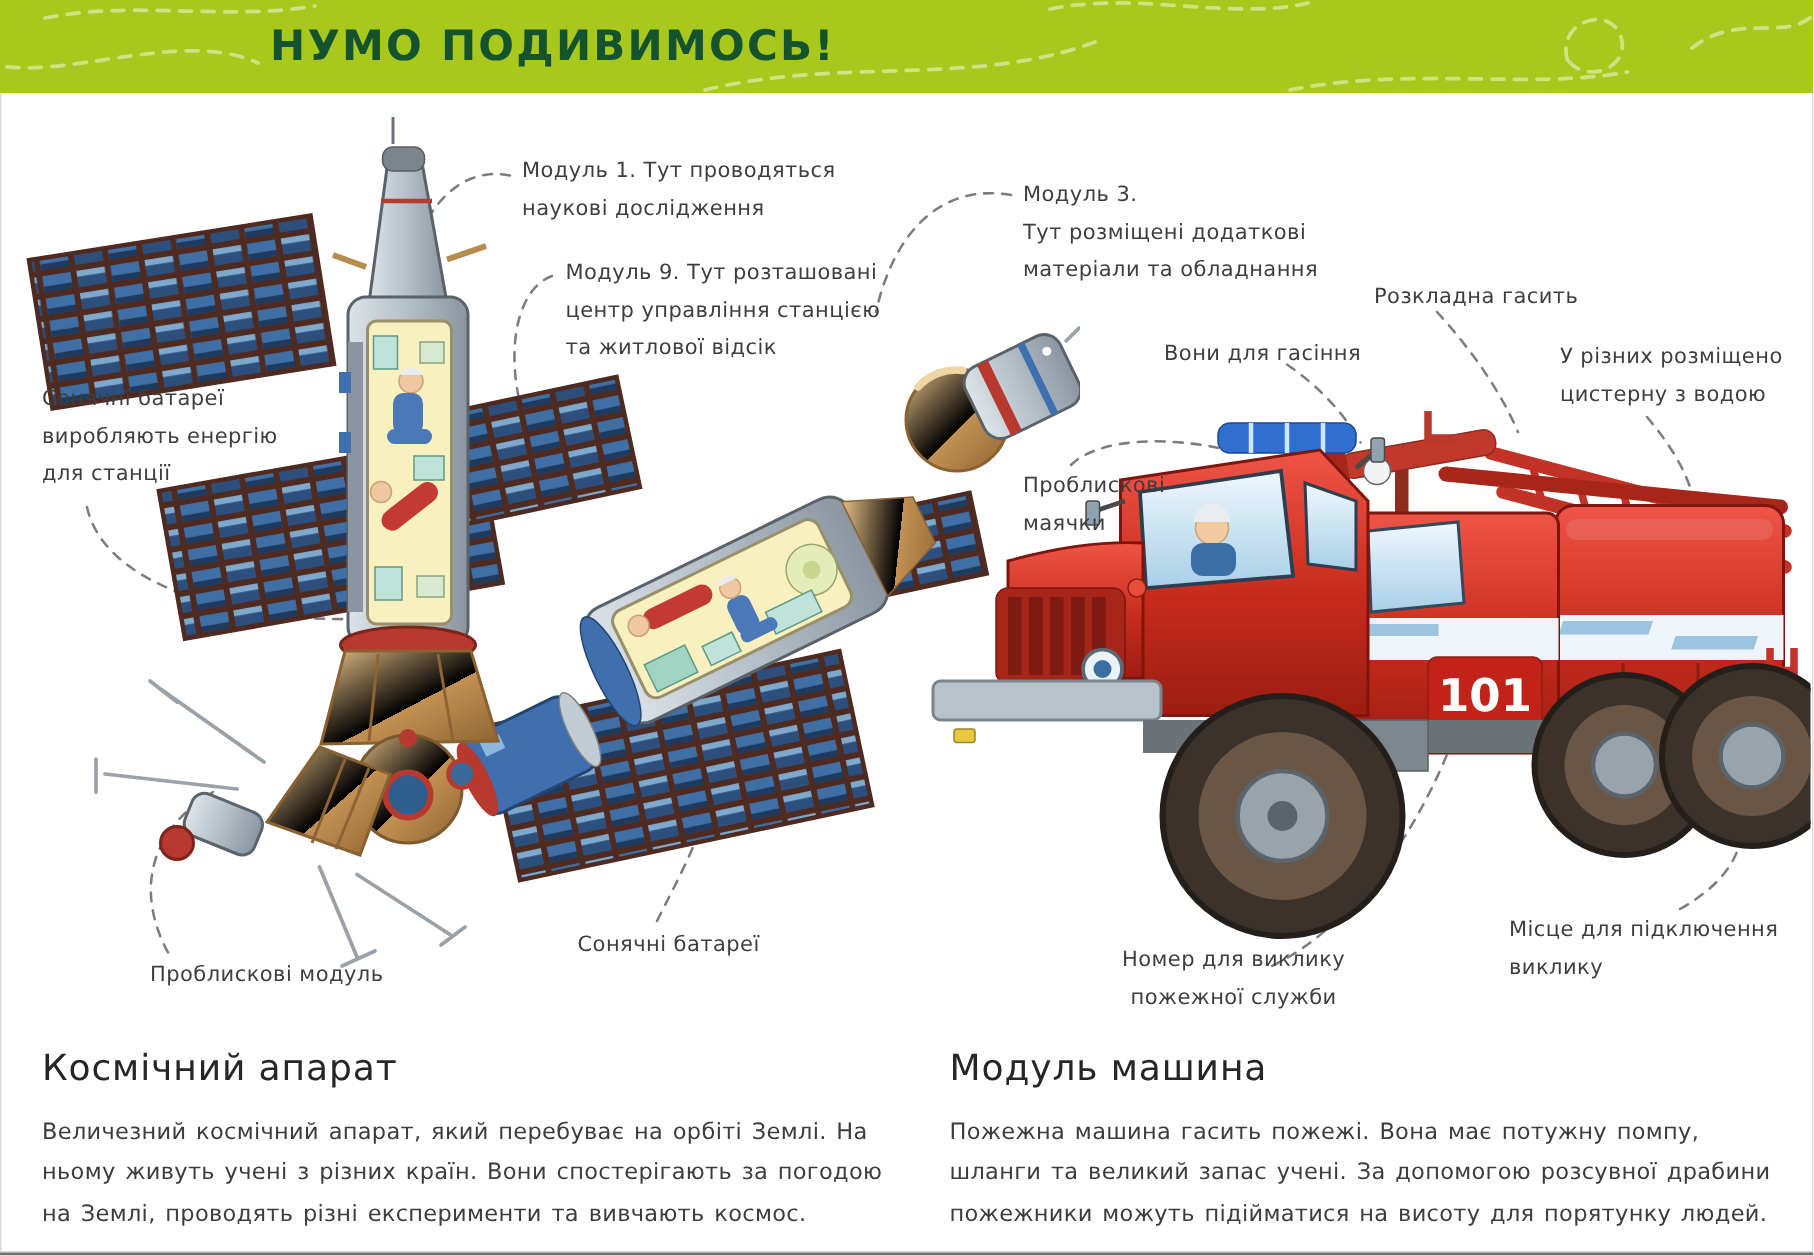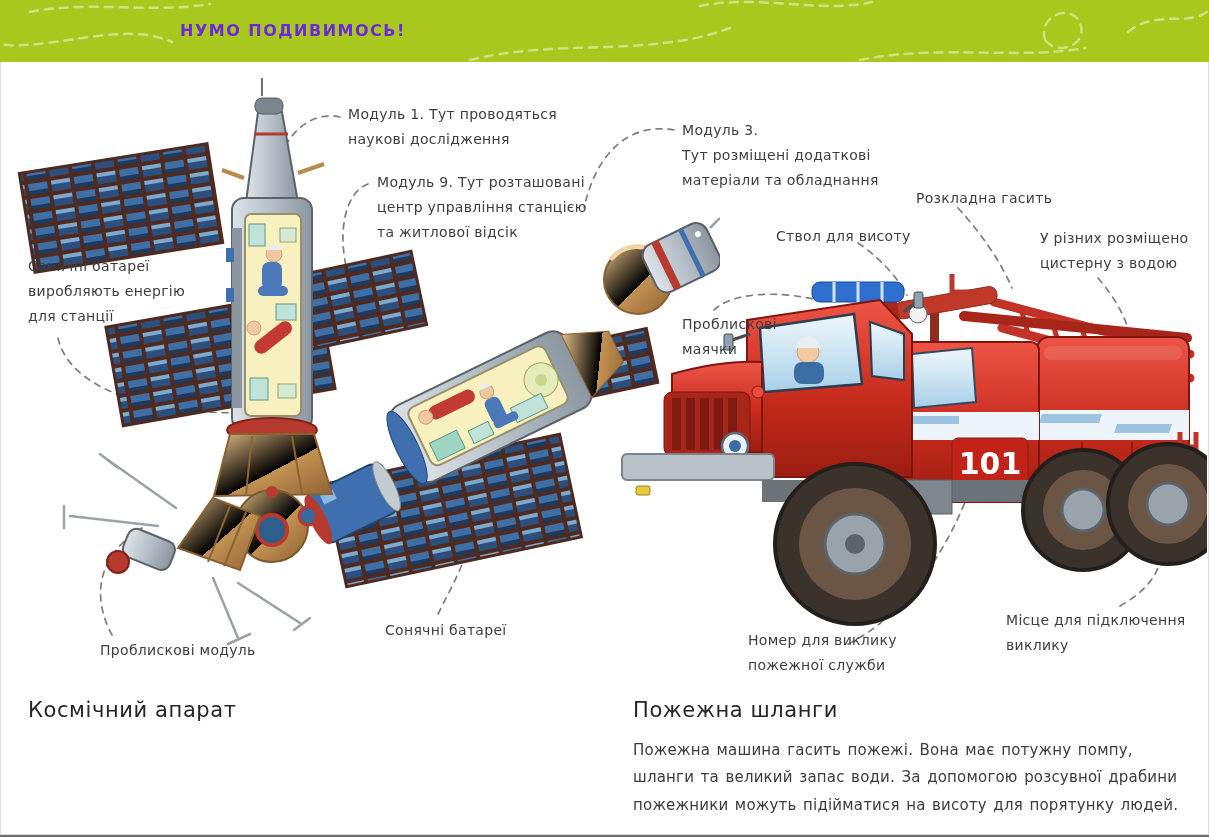--- a/index.html
+++ b/index.html
@@ -7,31 +7,31 @@
     position:relative;width:1209px;height:837px;overflow:hidden;background:#ffffff;
     font-family:"DejaVu Sans",sans-serif;
     box-shadow:inset 0 0 0 1px #dcdcdc;
     border-bottom:2px solid #6f6f6f;box-sizing:border-box;
   }
   .header{
     position:absolute;left:0;top:0;width:1209px;height:62px;background:#a9c81e;
   }
   .header h1{
     position:absolute;left:180px;top:0;line-height:62px;margin:0;
-    font-size:16px;font-weight:bold;letter-spacing:1.5px;color:#6d28d9;
+    font-size:28px;font-weight:bold;letter-spacing:1.5px;color:#14532d;
   }
   .header svg{position:absolute;left:0;top:0;}
   .labels .lbl{
     position:absolute;font-size:14px;line-height:1.8;color:#3e3e3e;
     white-space:pre-line;letter-spacing:.3px;
   }
   .leaders{position:absolute;left:0;top:0;pointer-events:none;}
   .art{position:absolute;}
   .section{position:absolute;top:698px;}
-  .section h2{margin:0;font-size:21px;font-weight:normal;color:#262626;letter-spacing:.6px;}
+  .section h2{margin:0;font-size:24px;font-weight:normal;color:#262626;letter-spacing:.6px;}
   .section p{margin:15px 0 0 0;font-size:15px;line-height:1.82;color:#3c3c3c;letter-spacing:.2px;word-spacing:1.5px;}
   .sec-left{left:28px;width:566px;}
   .sec-right{left:633px;width:556px;}
 </style>
 </head>
 <body>
 
 <div class="page">
 
   <div class="header">
@@ -328,32 +328,33 @@
     <div class="lbl" style="left:682px;top:118px;">Модуль 3.
 Тут розміщені додаткові
 матеріали та обладнання</div>
     <div class="lbl" style="left:28px;top:254px;">Сонячні батареї
 виробляють енергію
 для станції</div>
     <div class="lbl" style="left:100px;top:638px;">Проблискові модуль</div>
     <div class="lbl" style="left:385px;top:618px;">Сонячні батареї</div>
 
     <div class="lbl" style="left:916px;top:186px;">Розкладна гасить</div>
-    <div class="lbl" style="left:776px;top:224px;">Ствол для висоту</div>
+    <div class="lbl" style="left:776px;top:224px;">Вони для гасіння</div>
     <div class="lbl" style="left:1040px;top:226px;">У різних розміщено
 цистерну з водою</div>
     <div class="lbl" style="left:682px;top:312px;">Проблискові
 маячки</div>
-    <div class="lbl" style="left:748px;top:628px;">Номер для виклику
+    <div class="lbl" style="left:748px;top:628px;text-align:center;">Номер для виклику
 пожежної служби</div>
     <div class="lbl" style="left:1006px;top:608px;">Місце для підключення
 виклику</div>
   </div>
 
   <div class="section sec-left">
     <h2>Космічний апарат</h2>
+    <p>Величезний космічний апарат, який перебуває на орбіті Землі. На ньому живуть учені з різних країн. Вони спостерігають за погодою на Землі, проводять різні експерименти та вивчають космос.</p>
   </div>
   <div class="section sec-right">
-    <h2>Пожежна шланги</h2>
-    <p>Пожежна машина гасить пожежі. Вона має потужну помпу, шланги та великий запас води. За допомогою розсувної драбини пожежники можуть підійматися на висоту для порятунку людей.</p>
+    <h2>Модуль машина</h2>
+    <p>Пожежна машина гасить пожежі. Вона має потужну помпу, шланги та великий запас учені. За допомогою розсувної драбини пожежники можуть підійматися на висоту для порятунку людей.</p>
   </div>
 
 </div>
 
 </body></html>

